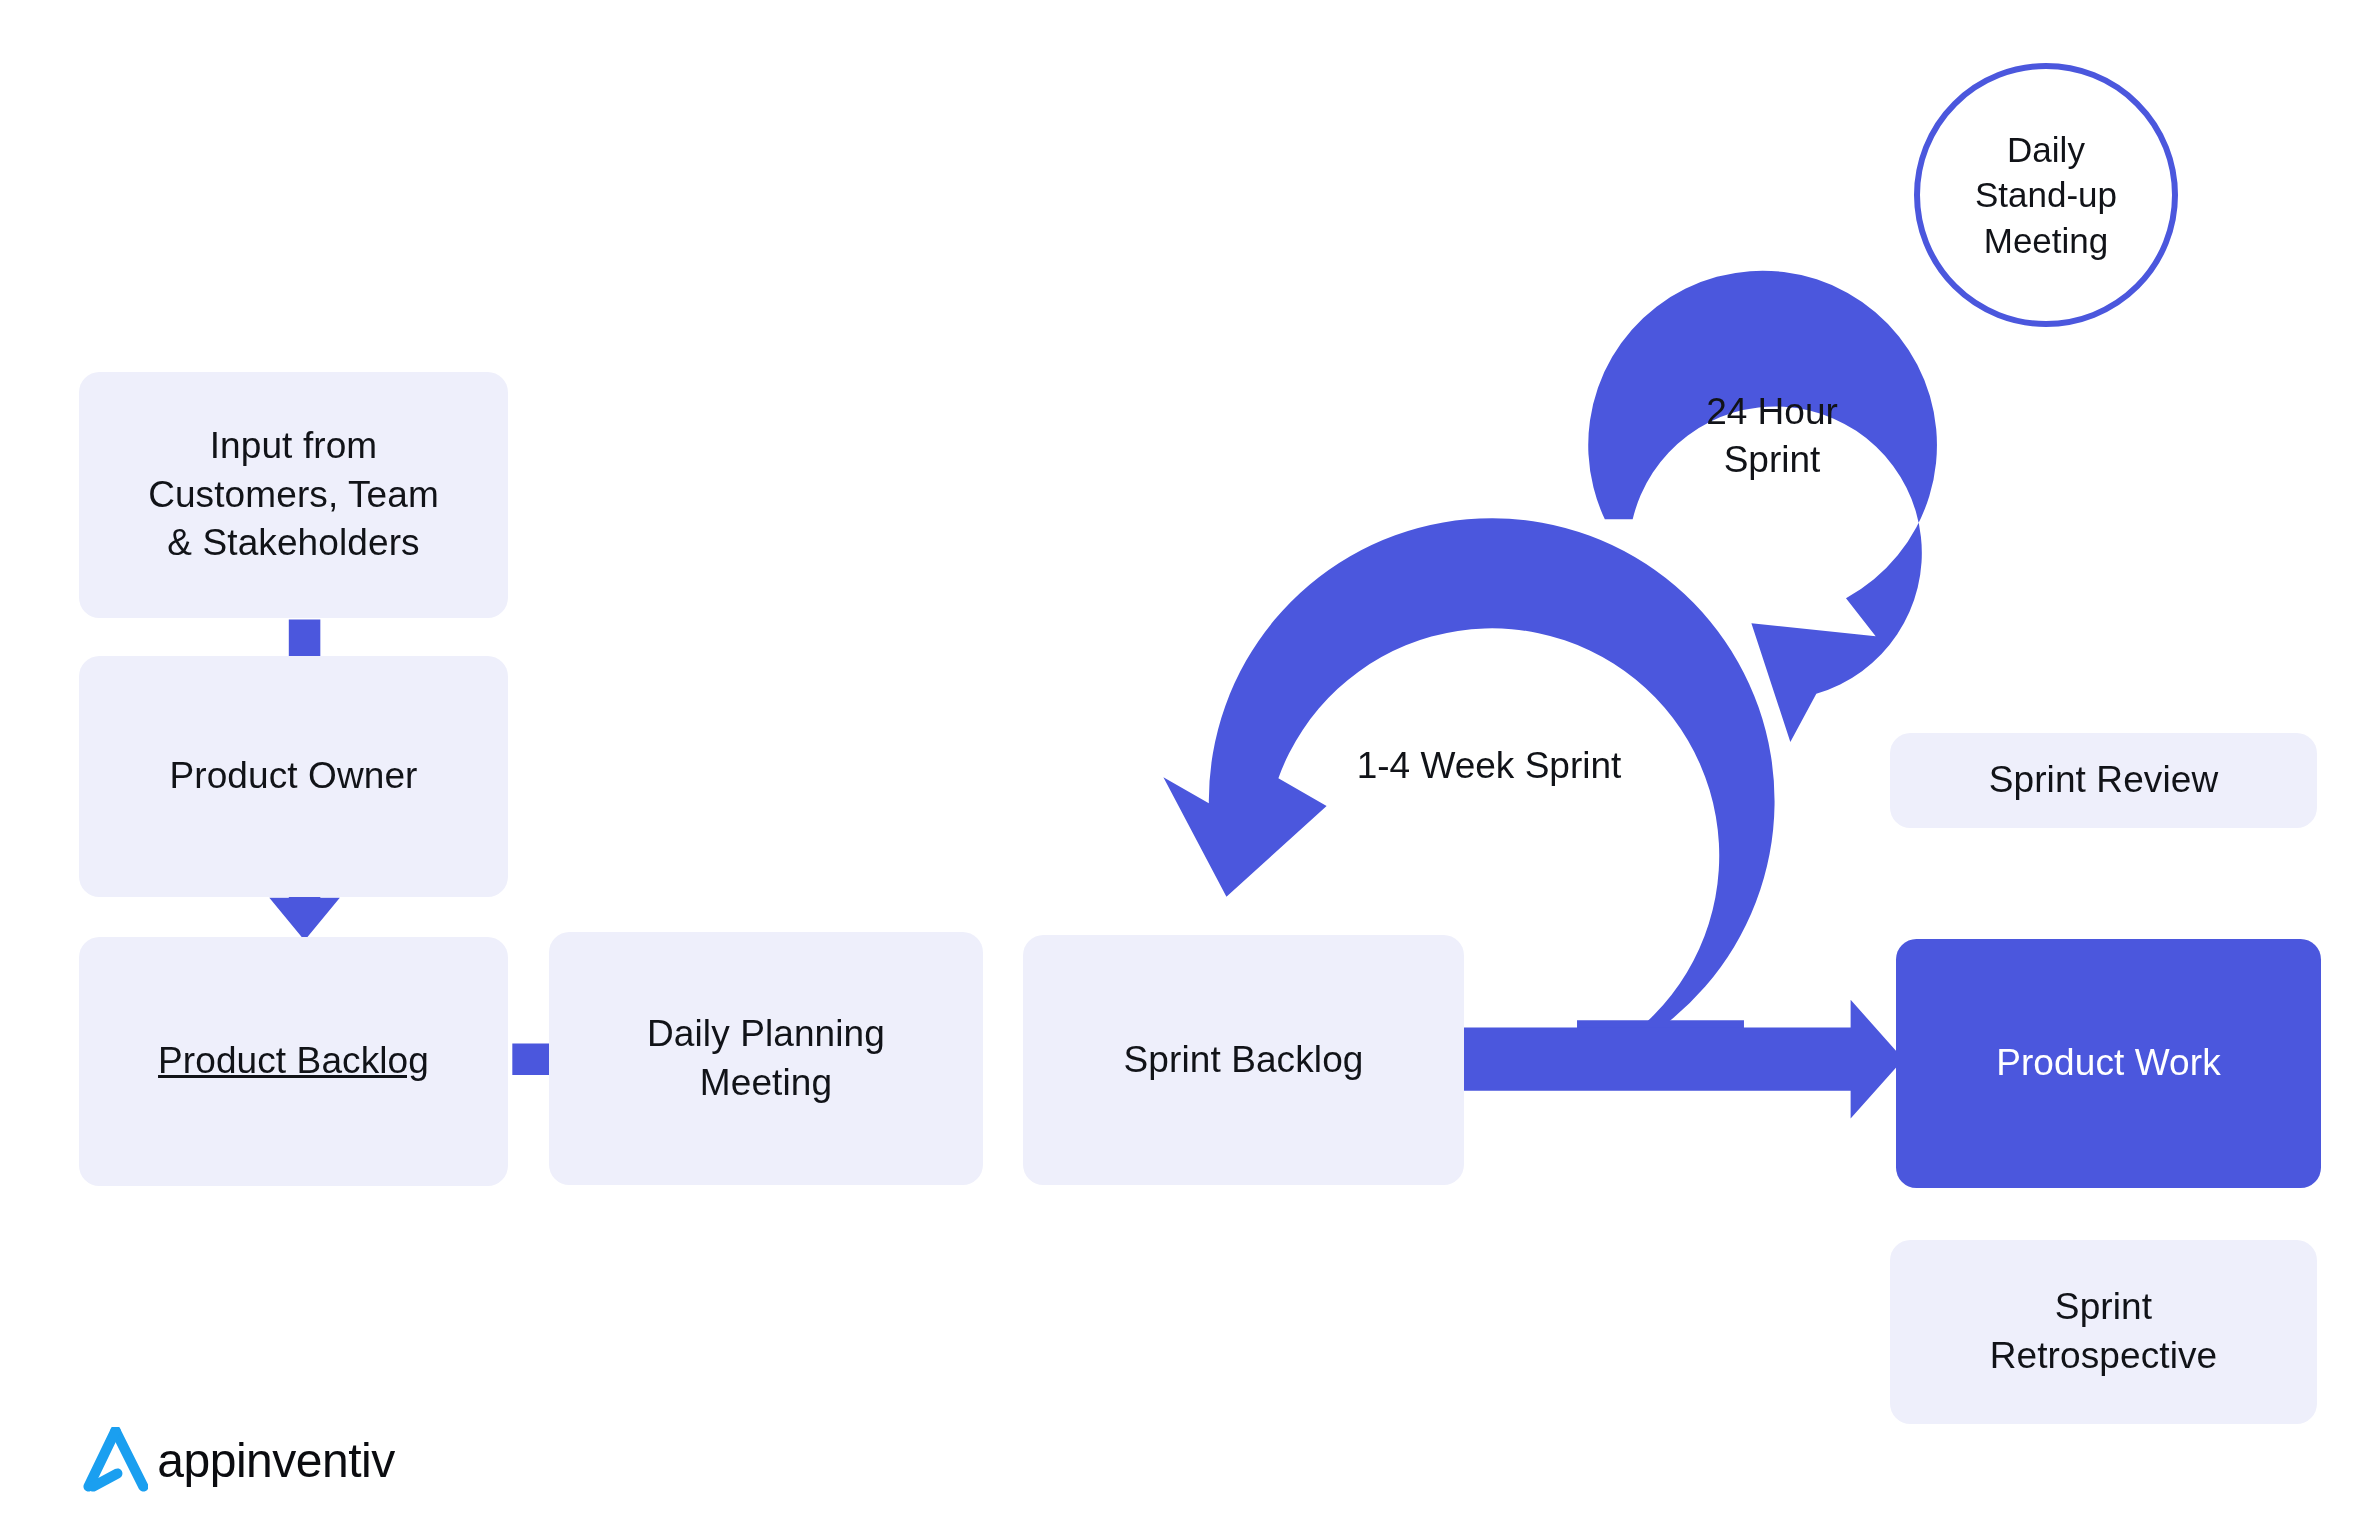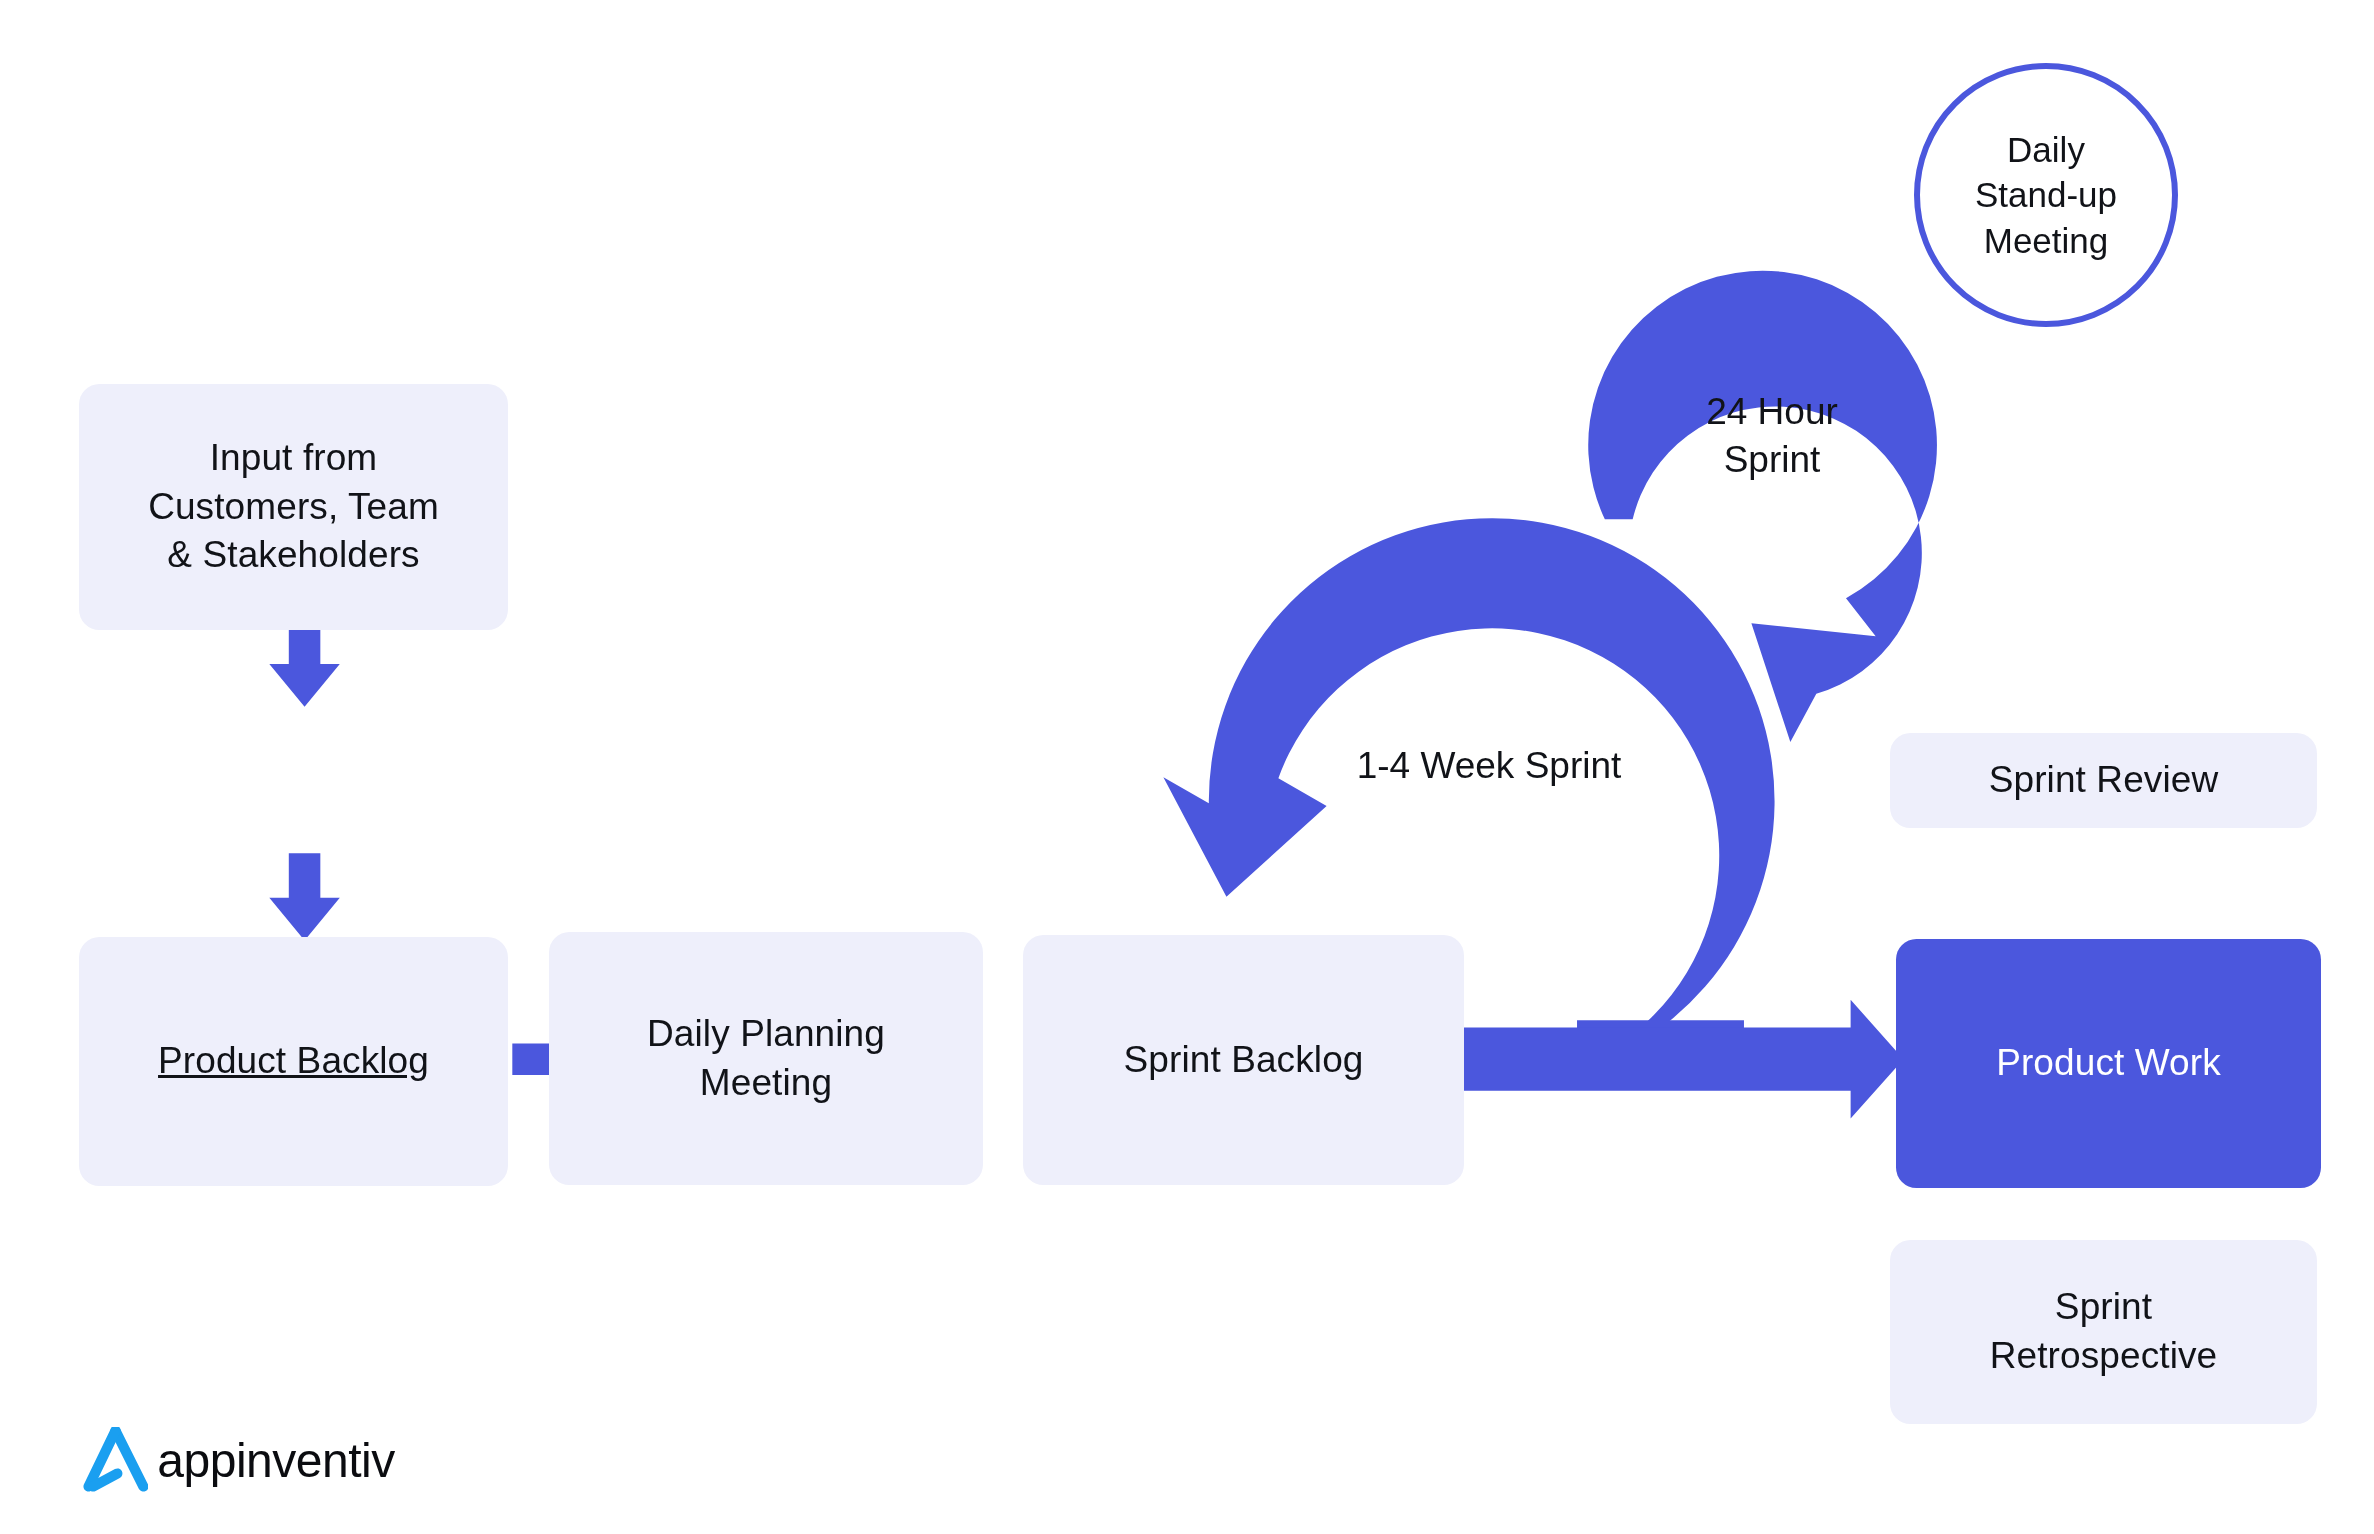--- a/index.html
+++ b/index.html
@@ -131,28 +131,31 @@
                L 1958 748
                A 158 158 0 1 0 1760 560
                Z" fill="#4b57dd"></path>
     </g>
 
     <g>
       <path d="M 1572 1108 L 1995 1108 L 1995 1078 L 2052 1142 L 1995 1206 L 1995 1176 L 1572 1176 Z" fill="#4b57dd"></path>
     </g>
   </svg>
 
-  <div class="node-box" style="left:79px; top:384px; width:429px; height:246px;">
+  <div class="node-box" style="left:79px; top:372px; width:429px; height:246px;">
     <div>
       <div>Input from</div>
       <div>Customers, Team</div>
       <div>&amp; Stakeholders</div>
     </div>
   </div>
 
+  <div class="node-box" style="left:79px; top:656px; width:429px; height:241px;">
+    <span>Product Owner</span>
+  </div>
 
   <div class="node-box" style="left:79px; top:937px; width:429px; height:249px;text-decoration:underline;">
     <span>Product Backlog</span>
   </div>
 
   <div class="node-box" style="left:549px; top:932px; width:434px; height:253px;">
     <div>
       <div>Daily Planning</div>
       <div>Meeting</div>
     </div>

